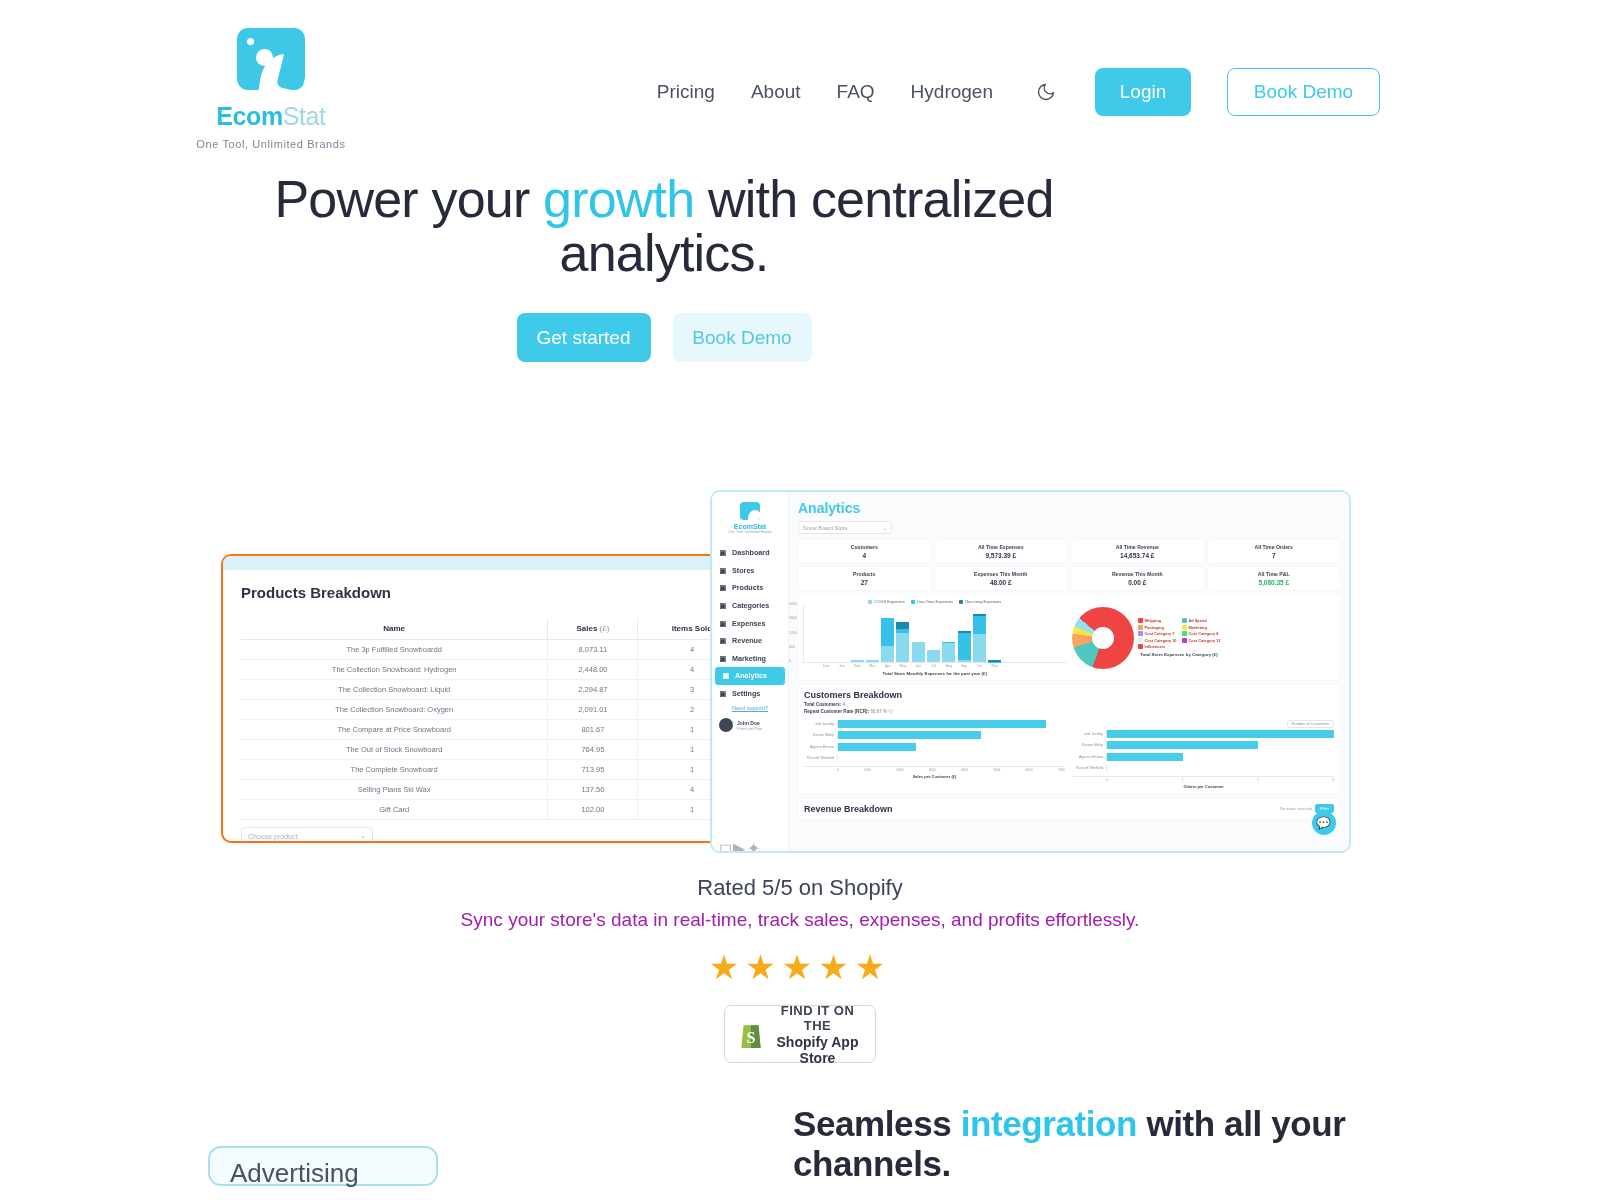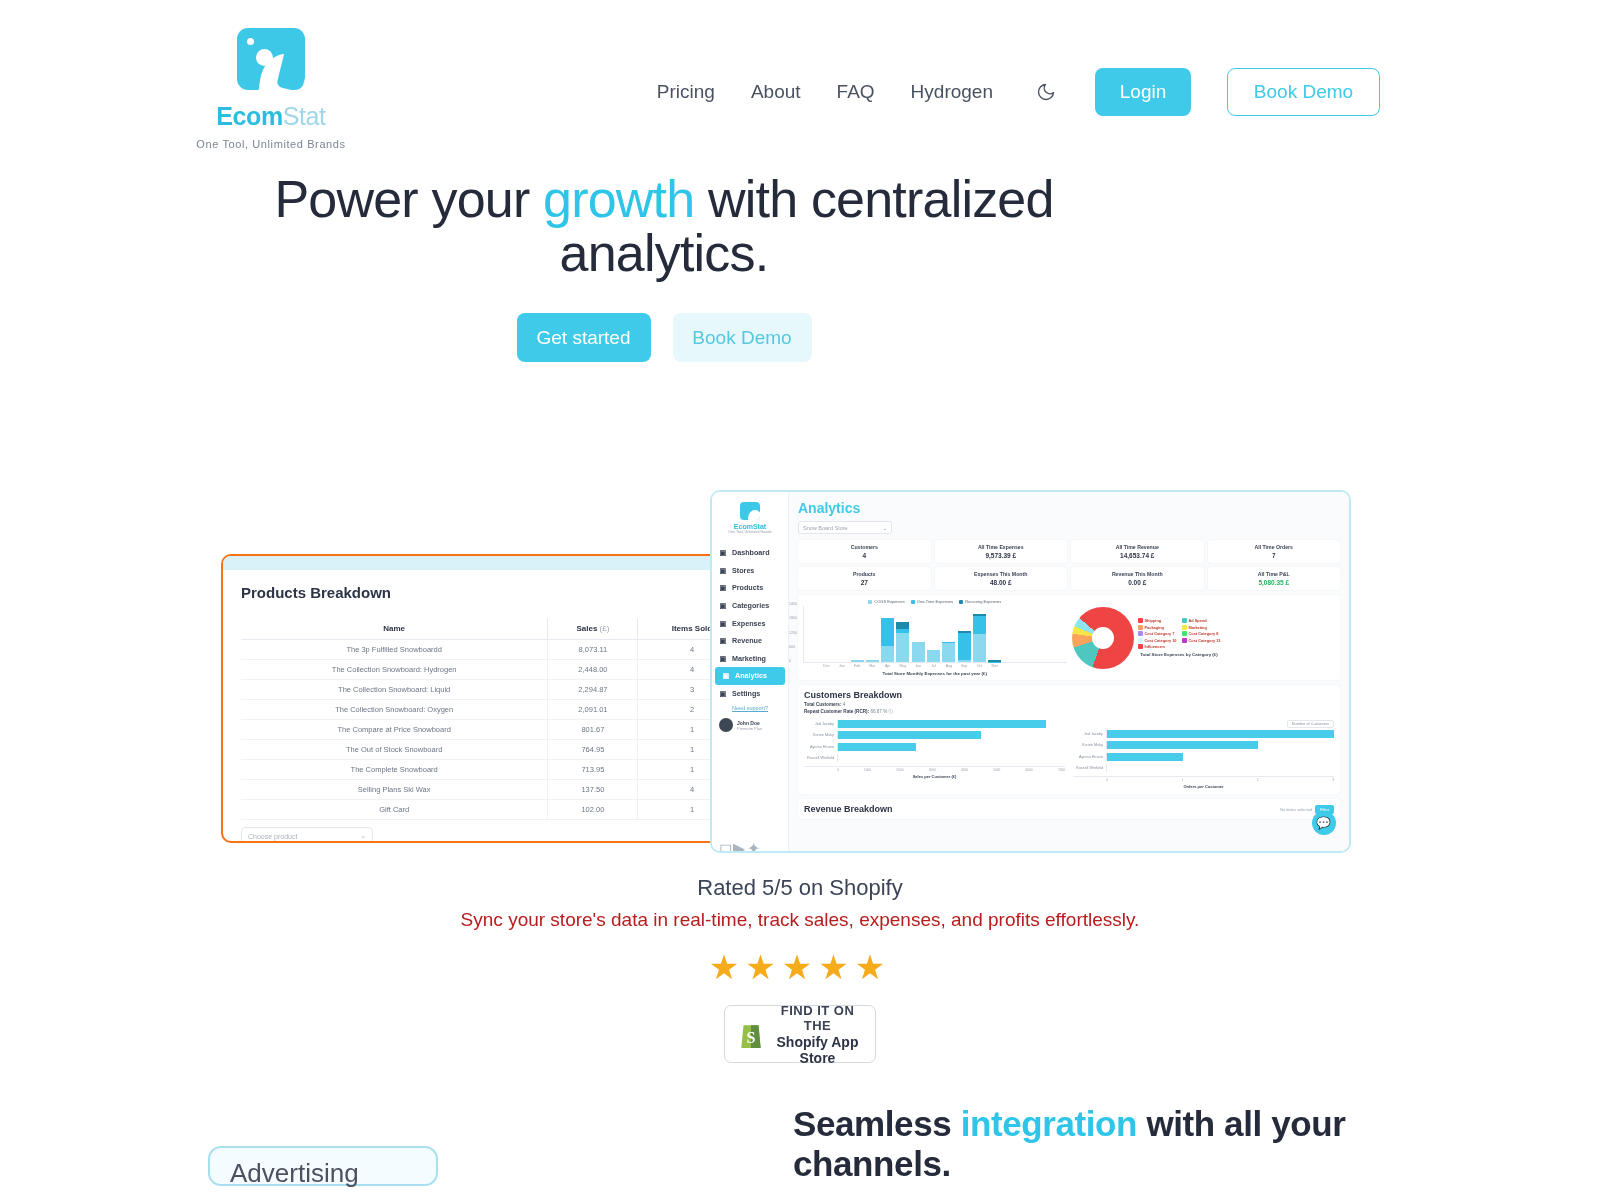--- a/index.html
+++ b/index.html
@@ -212,35 +212,35 @@
   .cust-charts { display: flex; gap: 8px; margin-top: 4px; }
   .hbars { flex: 1; }
   .hb-row { display: flex; align-items: center; gap: 3px; margin-bottom: 3.5px; }
   .hb-name { width: 30px; font-size: 3.8px; color: #8a93a2; text-align: right; flex-shrink: 0; }
   .hb-track { flex: 1; height: 8px; border-left: 1px solid #e6eaf0; }
   .hb-fill { height: 8px; background: #47cdea; }
   .hb-axis { display: flex; justify-content: space-between; padding-left: 33px; font-size: 3.2px; color: #9aa2b0; border-top: 1px solid #e6eaf0; padding-top: 1px; }
   .hb-cap { text-align: center; font-size: 4px; font-weight: 700; color: #3b4354; margin-top: 2px; }
   .numsel { display: flex; justify-content: flex-end; margin-bottom: 2px; }
   .numsel .s { font-size: 3.8px; color: #8a93a2; border: 1px solid #e3e7ed; border-radius: 2px; padding: 1px 4px; }
-  .rev-strip { background: #fff; border-radius: 3px; margin-top: 5px; padding: 5px 6px; box-shadow: 0 0 2px rgba(0,0,0,0.07); display: flex; justify-content: space-between; align-items: flex-end; }
+  .rev-strip { background: #fff; border-radius: 3px; margin-top: 5px; padding: 5px 6px; box-shadow: 0 0 2px rgba(0,0,0,0.07); display: flex; justify-content: space-between; align-items: flex-start; }
   .rev-strip .t { font-size: 9px; font-weight: 700; color: #2d3446; }
   .rev-strip .r { display: flex; gap: 3px; align-items: center; }
   .rev-strip .r .d { font-size: 4px; color: #9aa2b0; }
   .rev-strip .r .b { font-size: 4px; color: #fff; background: #3ecae8; border-radius: 2px; padding: 2px 5px; }
   .chat-bubble {
     position: absolute; right: 13px; bottom: 16px; width: 24px; height: 24px;
     border-radius: 50%; background: #3ecae8; display: flex; align-items: center;
     justify-content: center; color: #fff; font-size: 12px;
   }
 
   
   .rating { position: absolute; top: 875px; left: 0; width: 1600px; text-align: center; }
   .rating h3 { font-size: 22px; font-weight: 400; color: #3b4458; }
-  .rating p { margin-top: 8px; font-size: 19px; color: #b91c1c; font-weight: 400; }
+  .rating p { margin-top: 8px; font-size: 19px; color: #a21caf; font-weight: 400; }
   .stars { margin-top: 16px; font-size: 34px; color: #f6ab1b; letter-spacing: 6px; }
   .shopify-badge {
     margin: 18px auto 0; width: 152px; height: 58px; border: 1px solid #d5d9de;
     border-radius: 7px; background: #fff; display: flex; align-items: center;
     gap: 9px; padding: 0 13px;
   }
   .sb-bag { width: 26px; height: 29px; flex-shrink: 0; }
   .sb-t1 { font-size: 13px; font-weight: 700; color: #3b4354; letter-spacing: 0.5px; }
   .sb-t2 { font-size: 14px; font-weight: 700; color: #2d3446; margin-top: 1px; }
 

